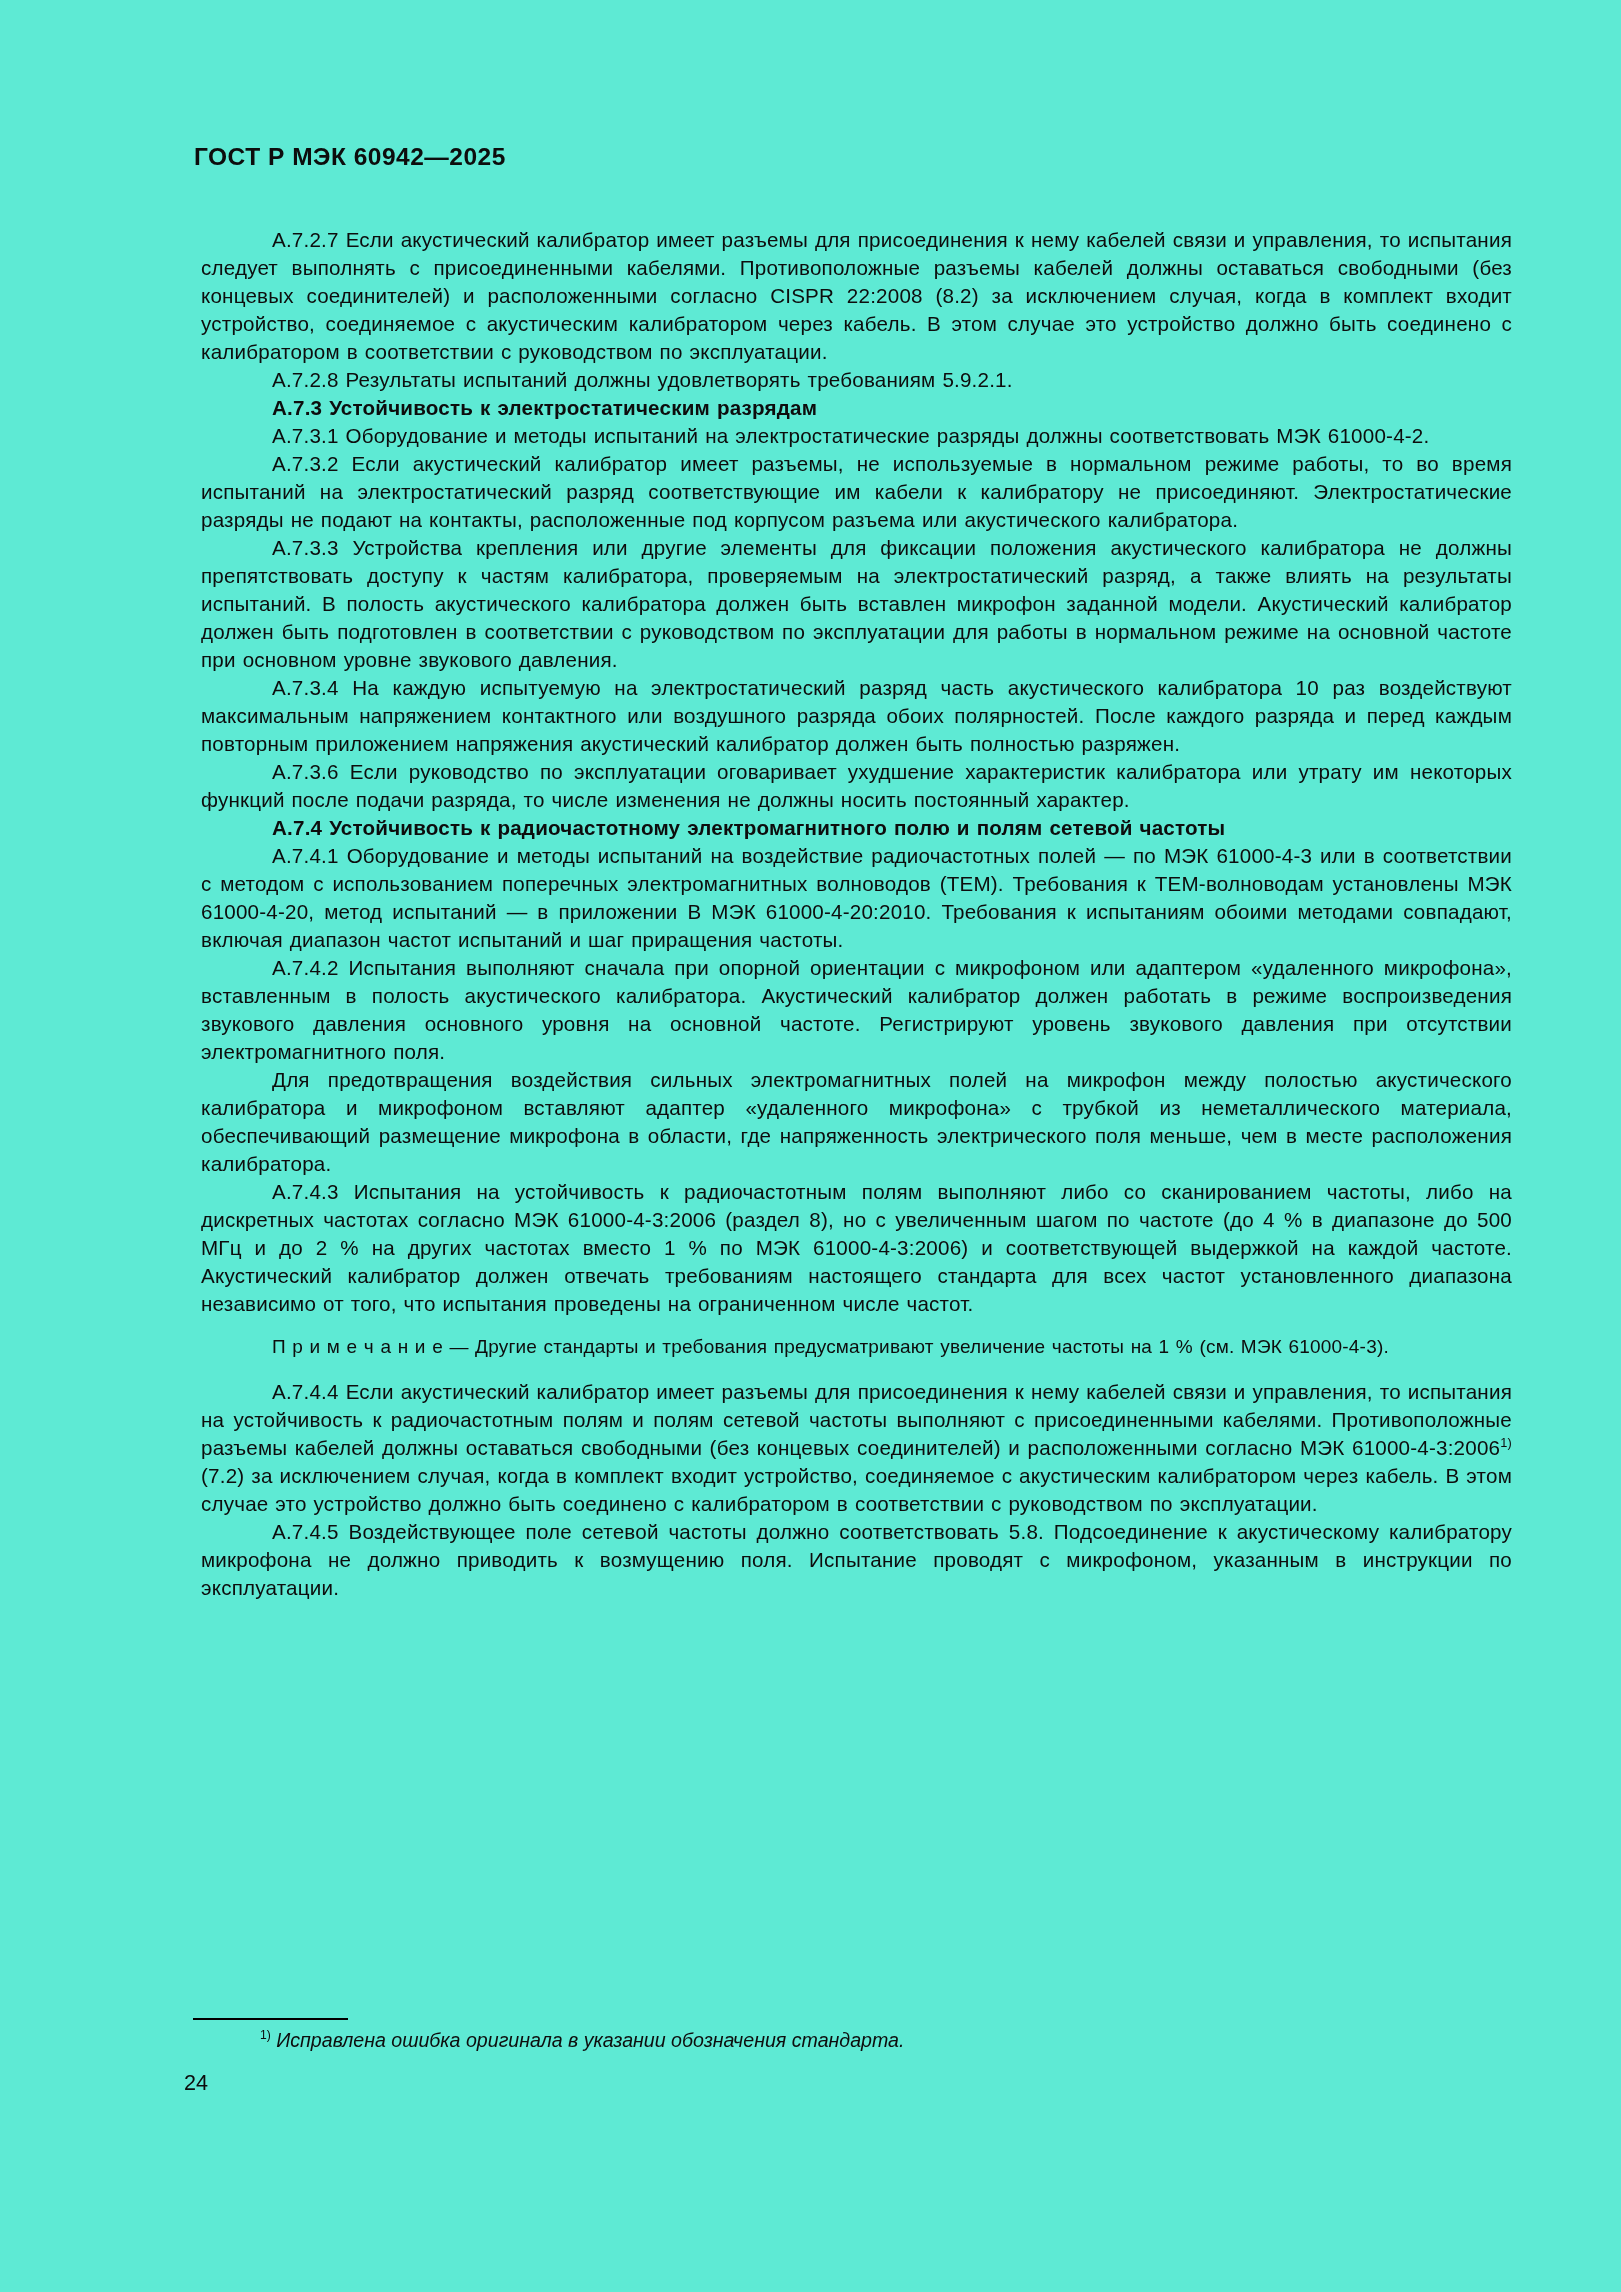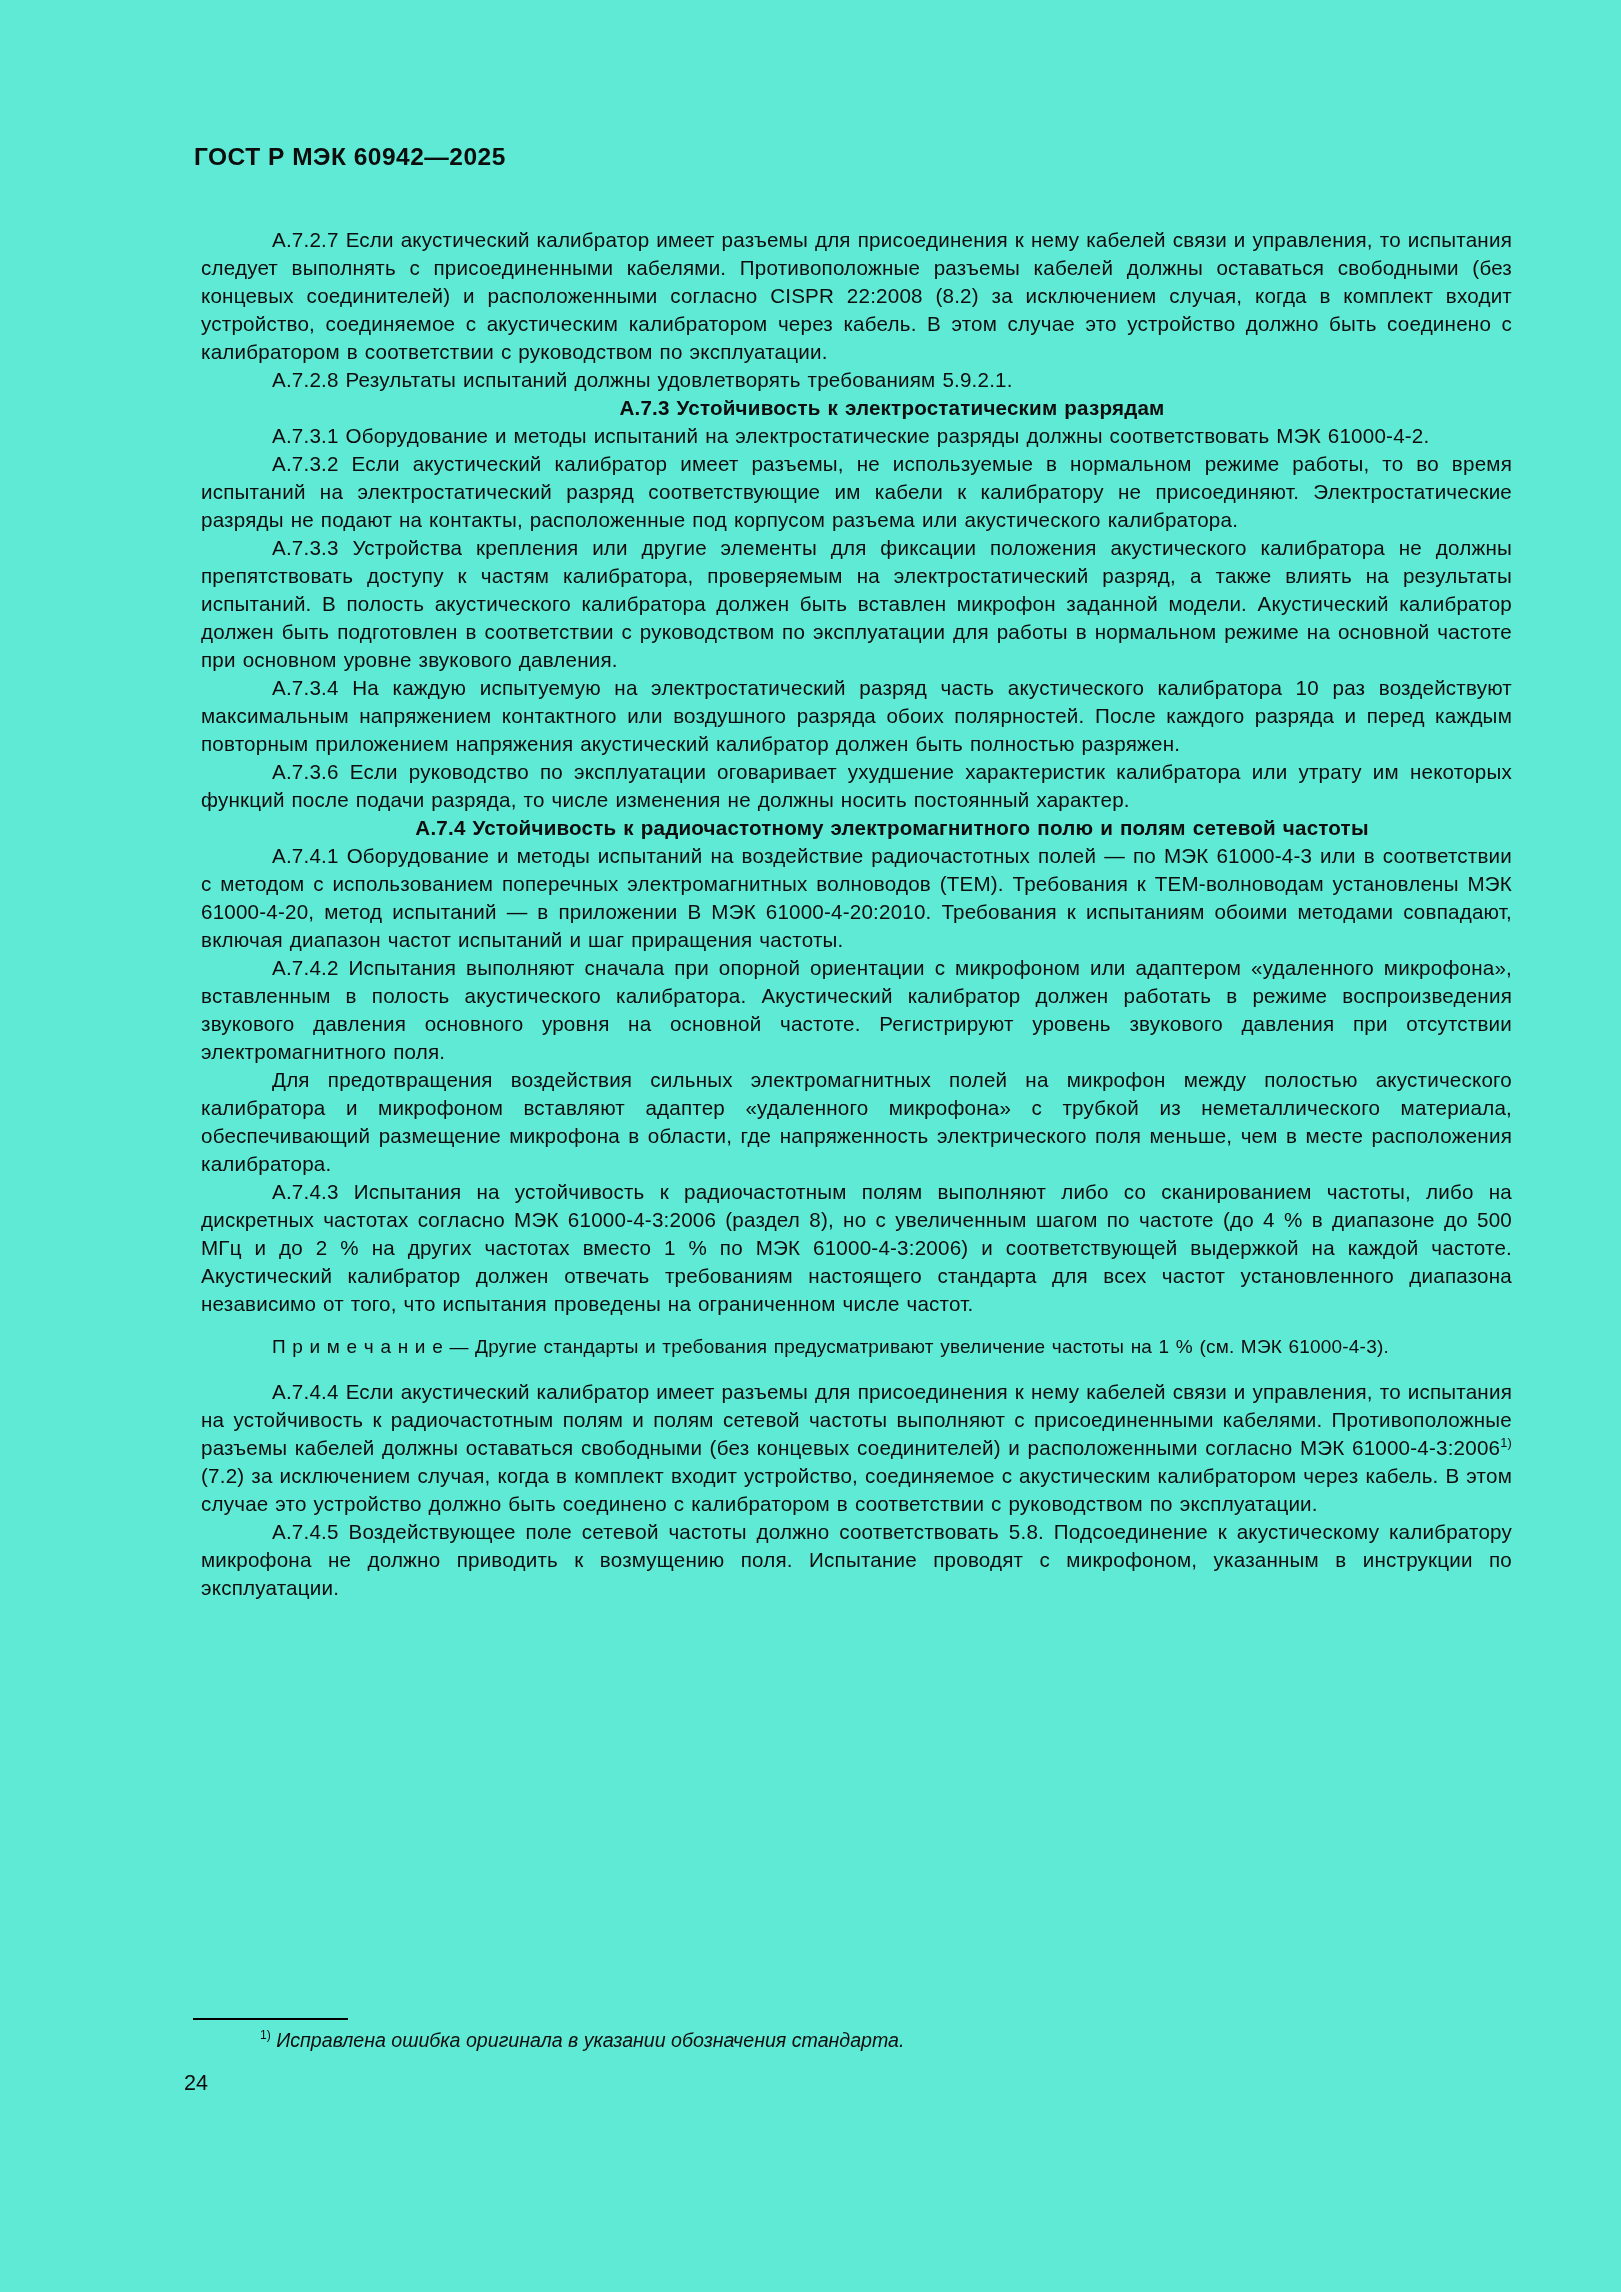--- a/index.html
+++ b/index.html
@@ -32,21 +32,21 @@
     margin: 0;
     font-size: 20.6px;
     line-height: 28px;
     text-align: justify;
     text-indent: 71px;
     letter-spacing: 0.2px;
     word-spacing: 1px;
   }
   .content p.p-heading {
     font-weight: 700;
-    text-align: center;
+    text-align: left;
   }
   .content p.p-note {
     font-size: 19px;
     line-height: 26.5px;
     margin: 15.7px 0 17.6px 0;
   }
   sup {
     font-size: 62%;
     line-height: 0;
     vertical-align: super;

